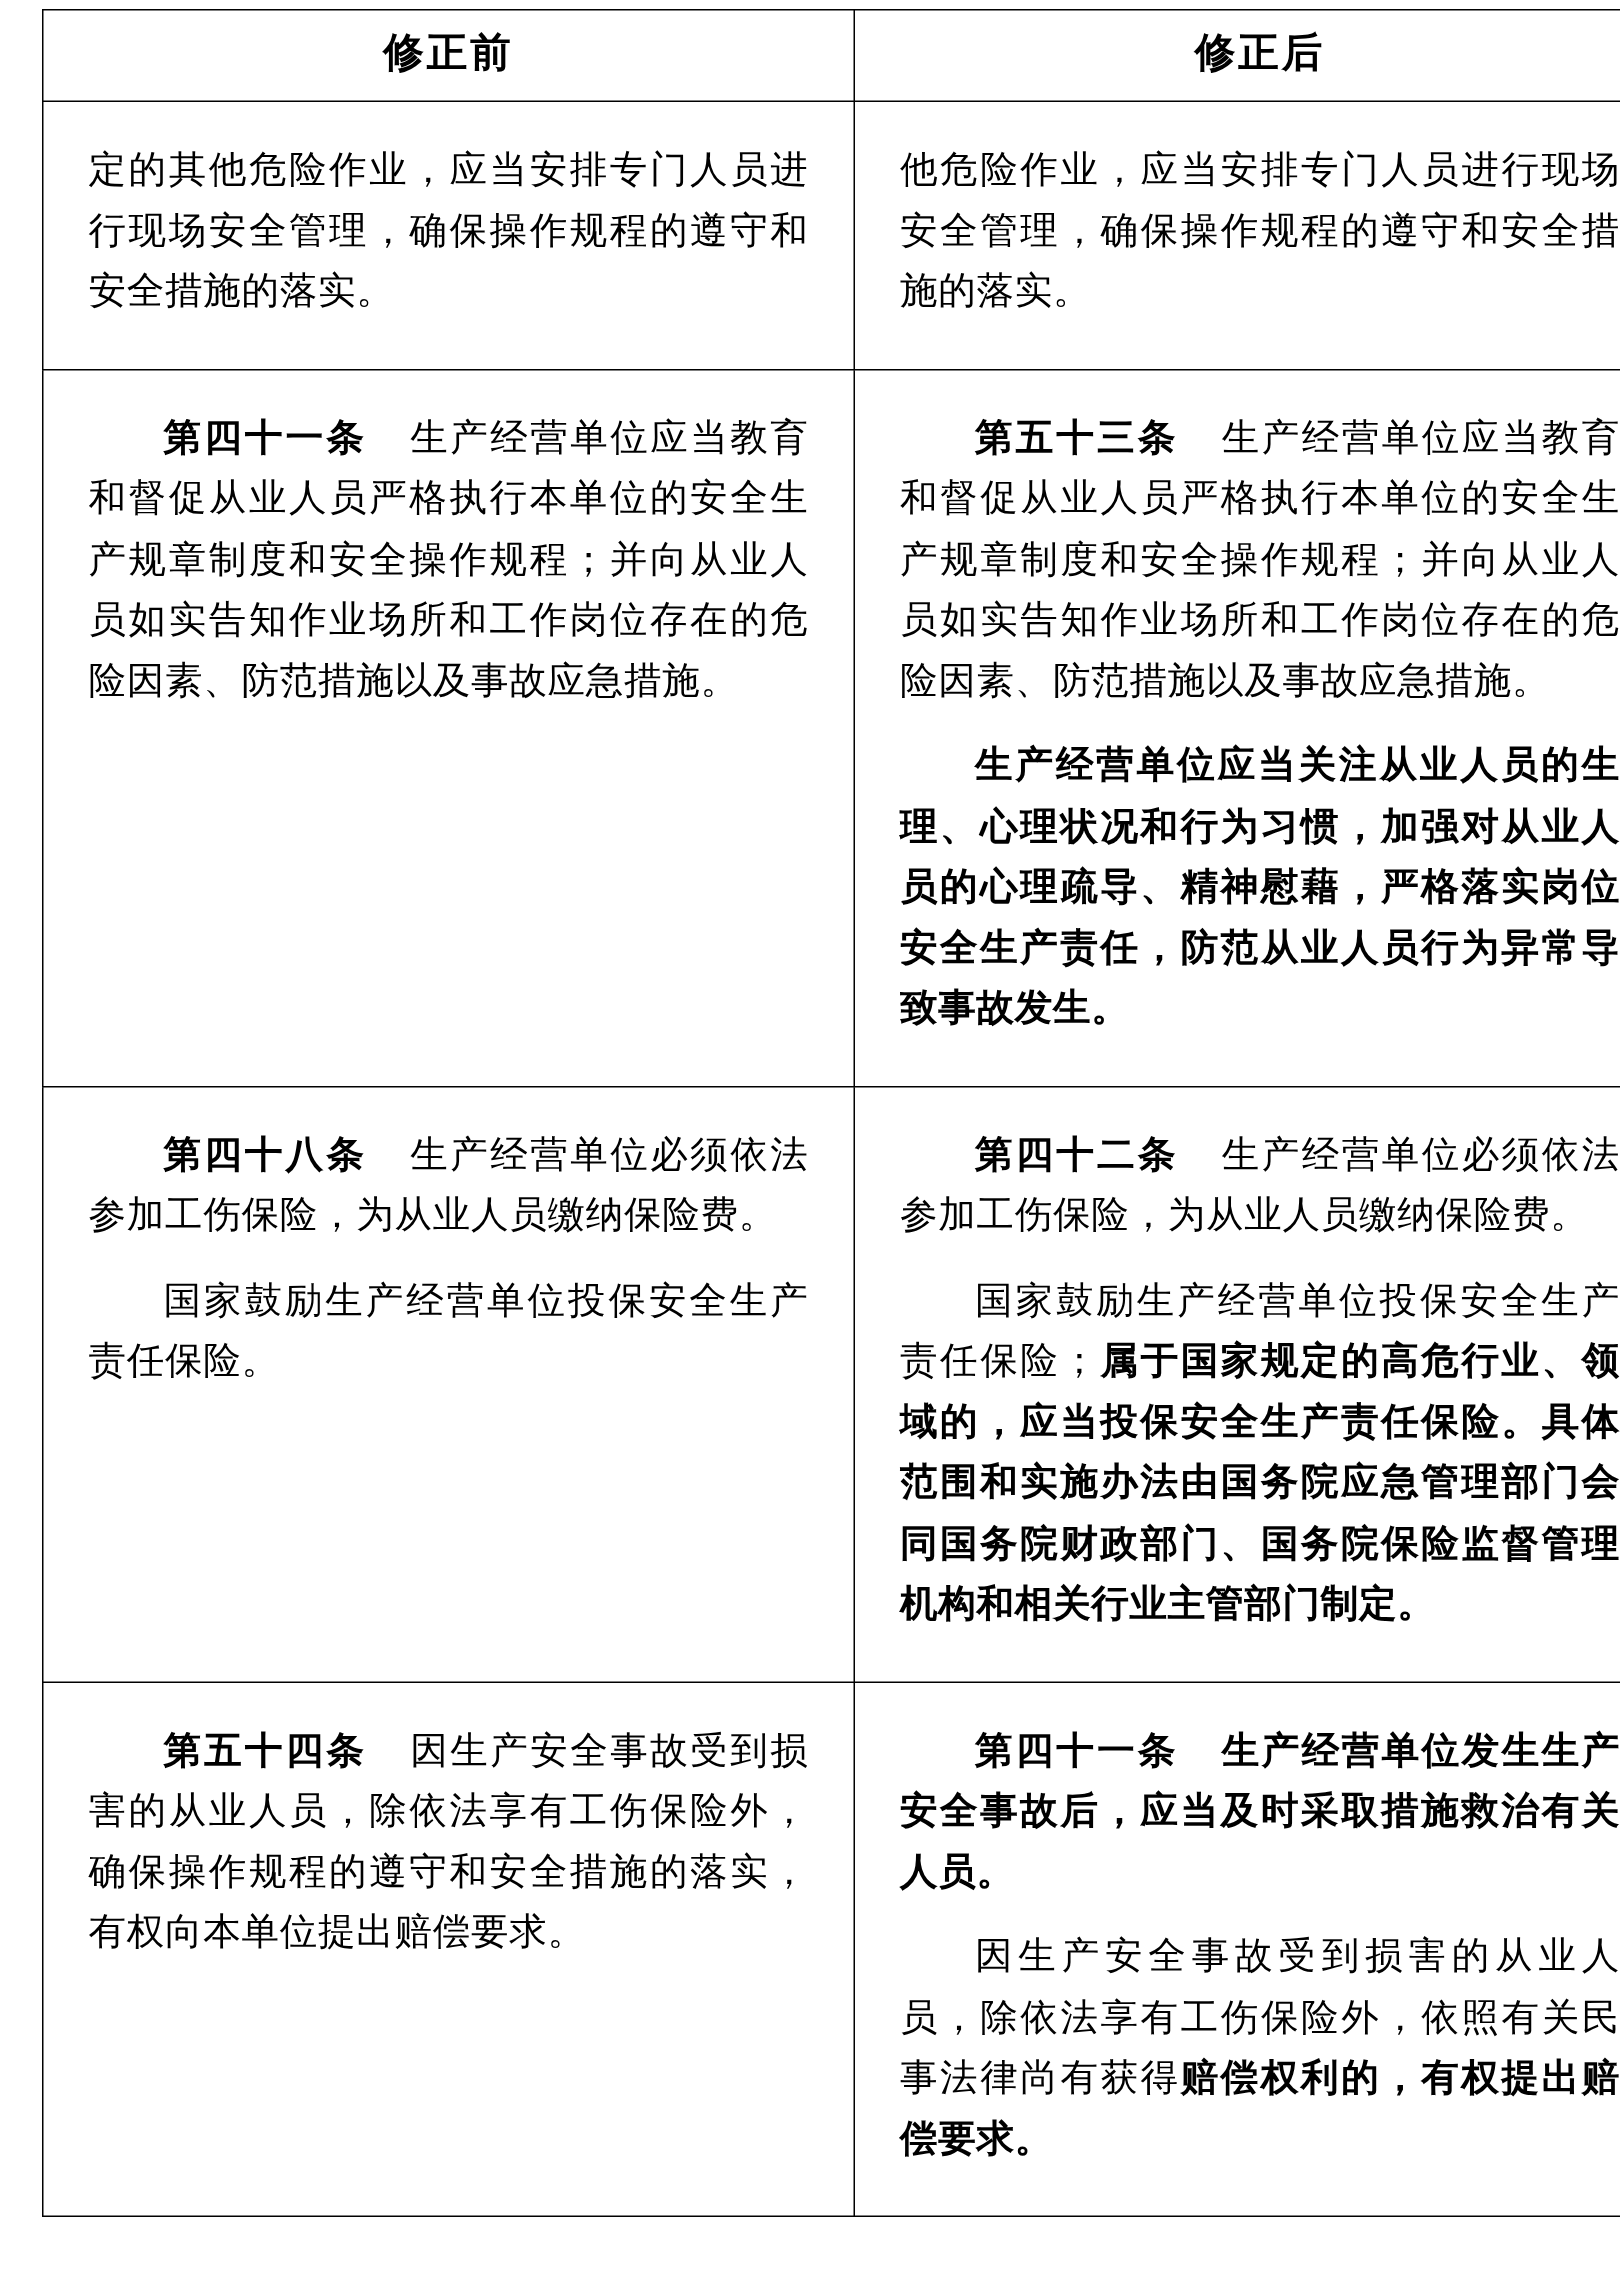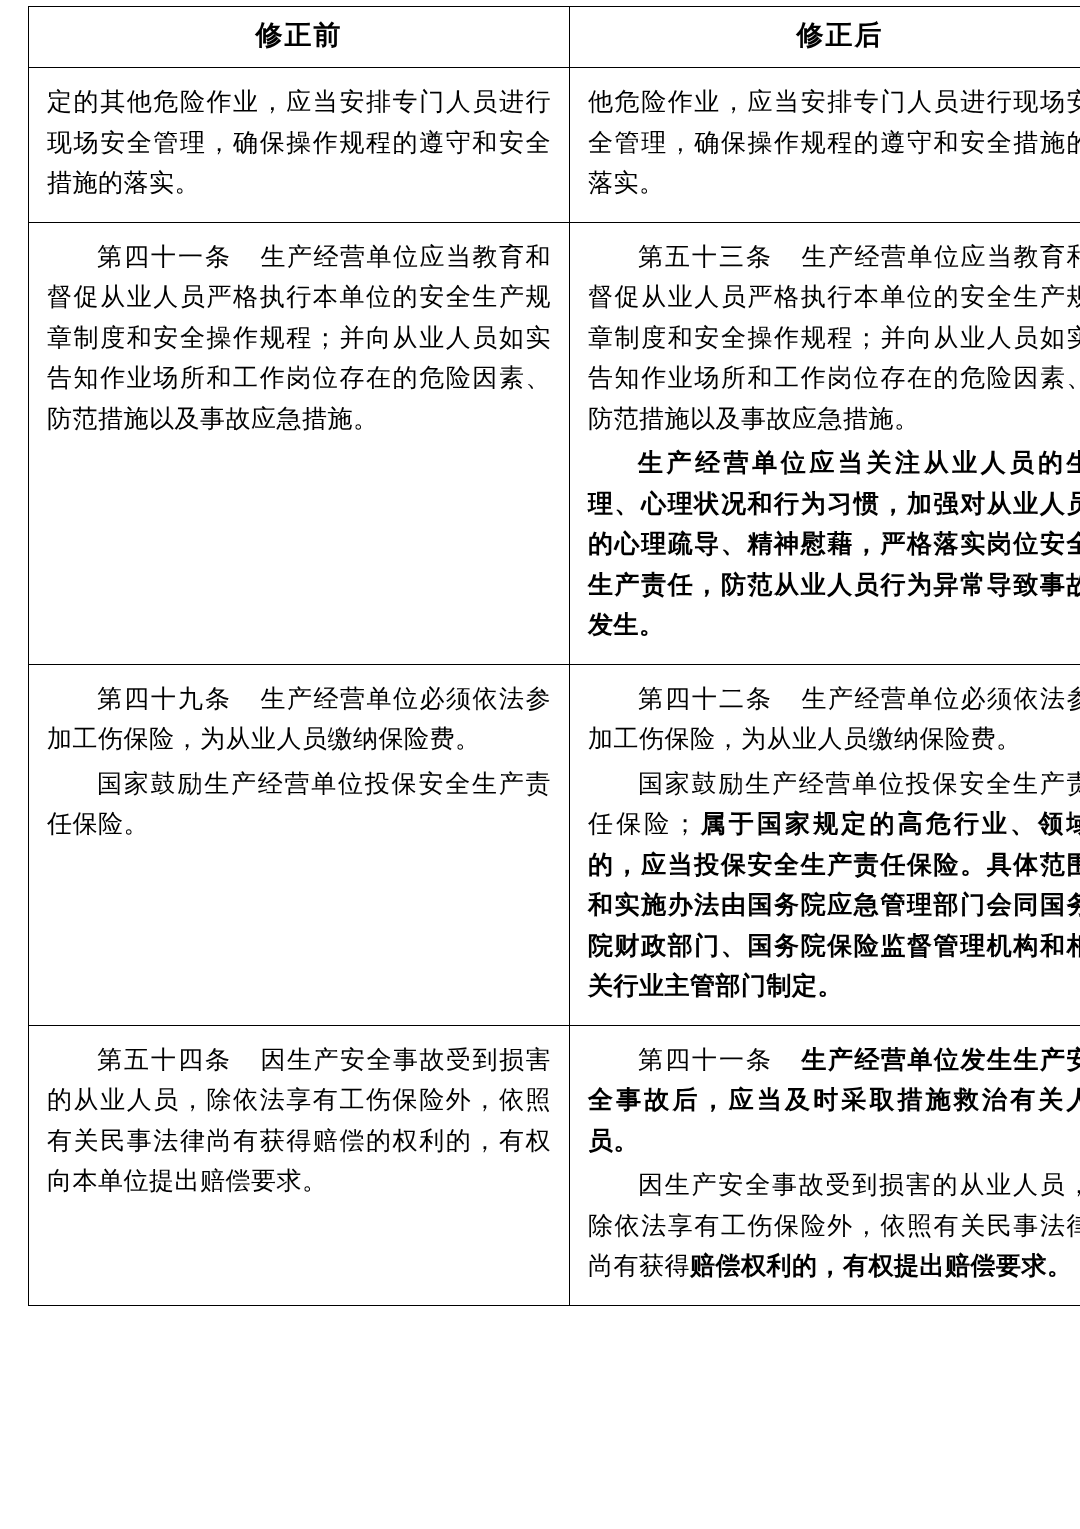--- a/index.html
+++ b/index.html
@@ -35,35 +35,35 @@
     text-align: center;
     font-size: 27px;
     font-weight: bold;
     padding: 12px 0 14px 0;
     letter-spacing: 2px;
   }
   .col-left { width: 512px; }
   .col-right { width: 512px; }
 
   p.para {
-    margin: 4px;
+    margin: 16px;
     font-size: 25px;
     line-height: 1.62;
     text-align: justify;
     text-justify: inter-ideograph;
     letter-spacing: 0.5px;
   }
   p.para + p.para {
     margin-top: 2px;
   }
   .indent {
     text-indent: 2em;
   }
   .art-no {
-    font-weight: normal;
+    font-weight: bold;
     letter-spacing: 1px;
   }
   .gap {
     display: inline-block;
     width: 1.1em;
   }
   .bold {
     font-weight: bold;
   }
 </style>
@@ -94,32 +94,32 @@
           <p class="para indent"><span class="art-no">第四十一条</span><span class="gap"></span><span>生产经营单位应当教育和督促从业人员严格执行本单位的安全生产规章制度和安全操作规程；并向从业人员如实告知作业场所和工作岗位存在的危险因素、防范措施以及事故应急措施。</span></p>
         </td>
         <td class="col-right">
           <p class="para indent"><span class="art-no">第五十三条</span><span class="gap"></span><span>生产经营单位应当教育和督促从业人员严格执行本单位的安全生产规章制度和安全操作规程；并向从业人员如实告知作业场所和工作岗位存在的危险因素、防范措施以及事故应急措施。</span></p>
           <p class="para indent"><span class="bold">生产经营单位应当关注从业人员的生理、心理状况和行为习惯，加强对从业人员的心理疏导、精神慰藉，严格落实岗位安全生产责任，防范从业人员行为异常导致事故发生。</span></p>
         </td>
       </tr>
 
       <tr>
         <td class="col-left">
-          <p class="para indent"><span class="art-no">第四十九条</span><span class="gap"></span><span>生产经营单位必须依法参加工伤保险，为从业人员缴纳保险费。</span></p>
+          <p class="para indent"><span class="art-no">第四十八条</span><span class="gap"></span><span>生产经营单位必须依法参加工伤保险，为从业人员缴纳保险费。</span></p>
           <p class="para indent"><span>国家鼓励生产经营单位投保安全生产责任保险。</span></p>
         </td>
         <td class="col-right">
           <p class="para indent"><span class="art-no">第四十二条</span><span class="gap"></span><span>生产经营单位必须依法参加工伤保险，为从业人员缴纳保险费。</span></p>
           <p class="para indent"><span>国家鼓励生产经营单位投保安全生产责任保险；</span><span class="bold">属于国家规定的高危行业、领域的，应当投保安全生产责任保险。具体范围和实施办法由国务院应急管理部门会同国务院财政部门、国务院保险监督管理机构和相关行业主管部门制定。</span></p>
         </td>
       </tr>
 
       <tr>
         <td class="col-left">
-          <p class="para indent"><span class="art-no">第五十四条</span><span class="gap"></span><span>因生产安全事故受到损害的从业人员，除依法享有工伤保险外，依照有关民事法律尚有获得赔偿的权利的，有权向本单位提出赔偿要求。</span></p>
+          <p class="para indent"><span class="art-no">第五十四条</span><span class="gap"></span><span>因生产安全事故受到损害的从业人员，除依法享有工伤保险外，确保操作规程的遵守和安全措施的落实，有权向本单位提出赔偿要求。</span></p>
         </td>
         <td class="col-right">
           <p class="para indent"><span class="art-no">第四十一条</span><span class="gap"></span><span class="bold">生产经营单位发生生产安全事故后，应当及时采取措施救治有关人员。</span></p>
           <p class="para indent"><span>因生产安全事故受到损害的从业人员，除依法享有工伤保险外，依照有关民事法律尚有获得</span><span class="bold">赔偿权利的，有权提出赔偿要求。</span></p>
         </td>
       </tr>
     </tbody>
   </table>
 </div>
 

